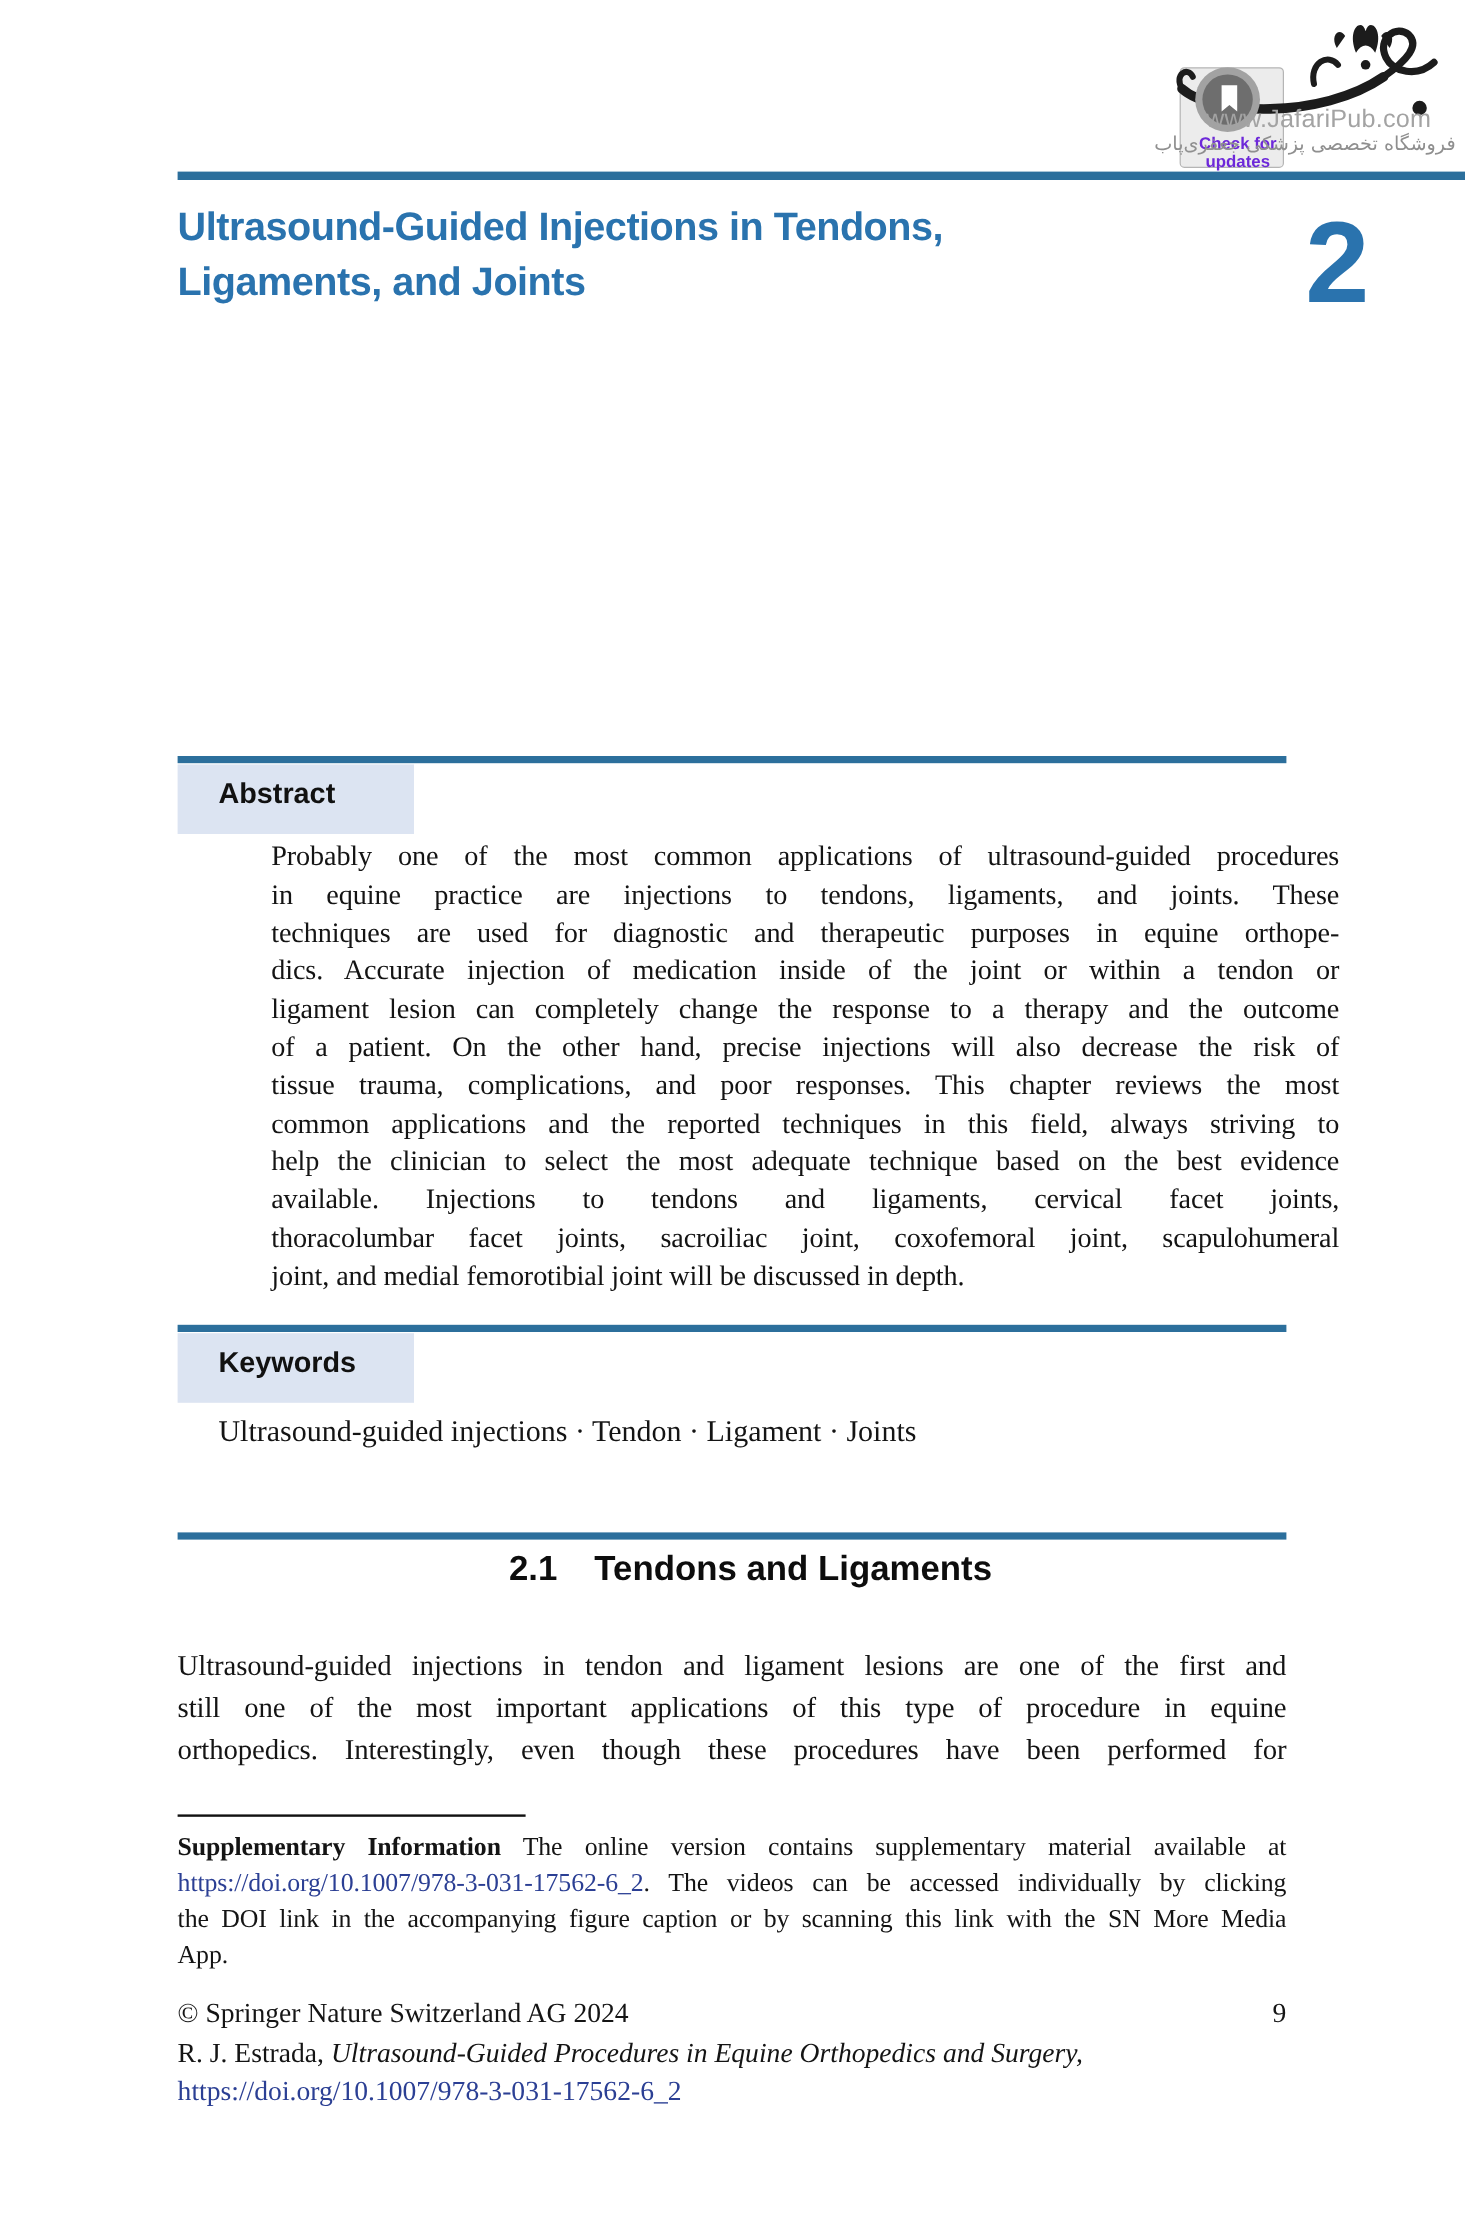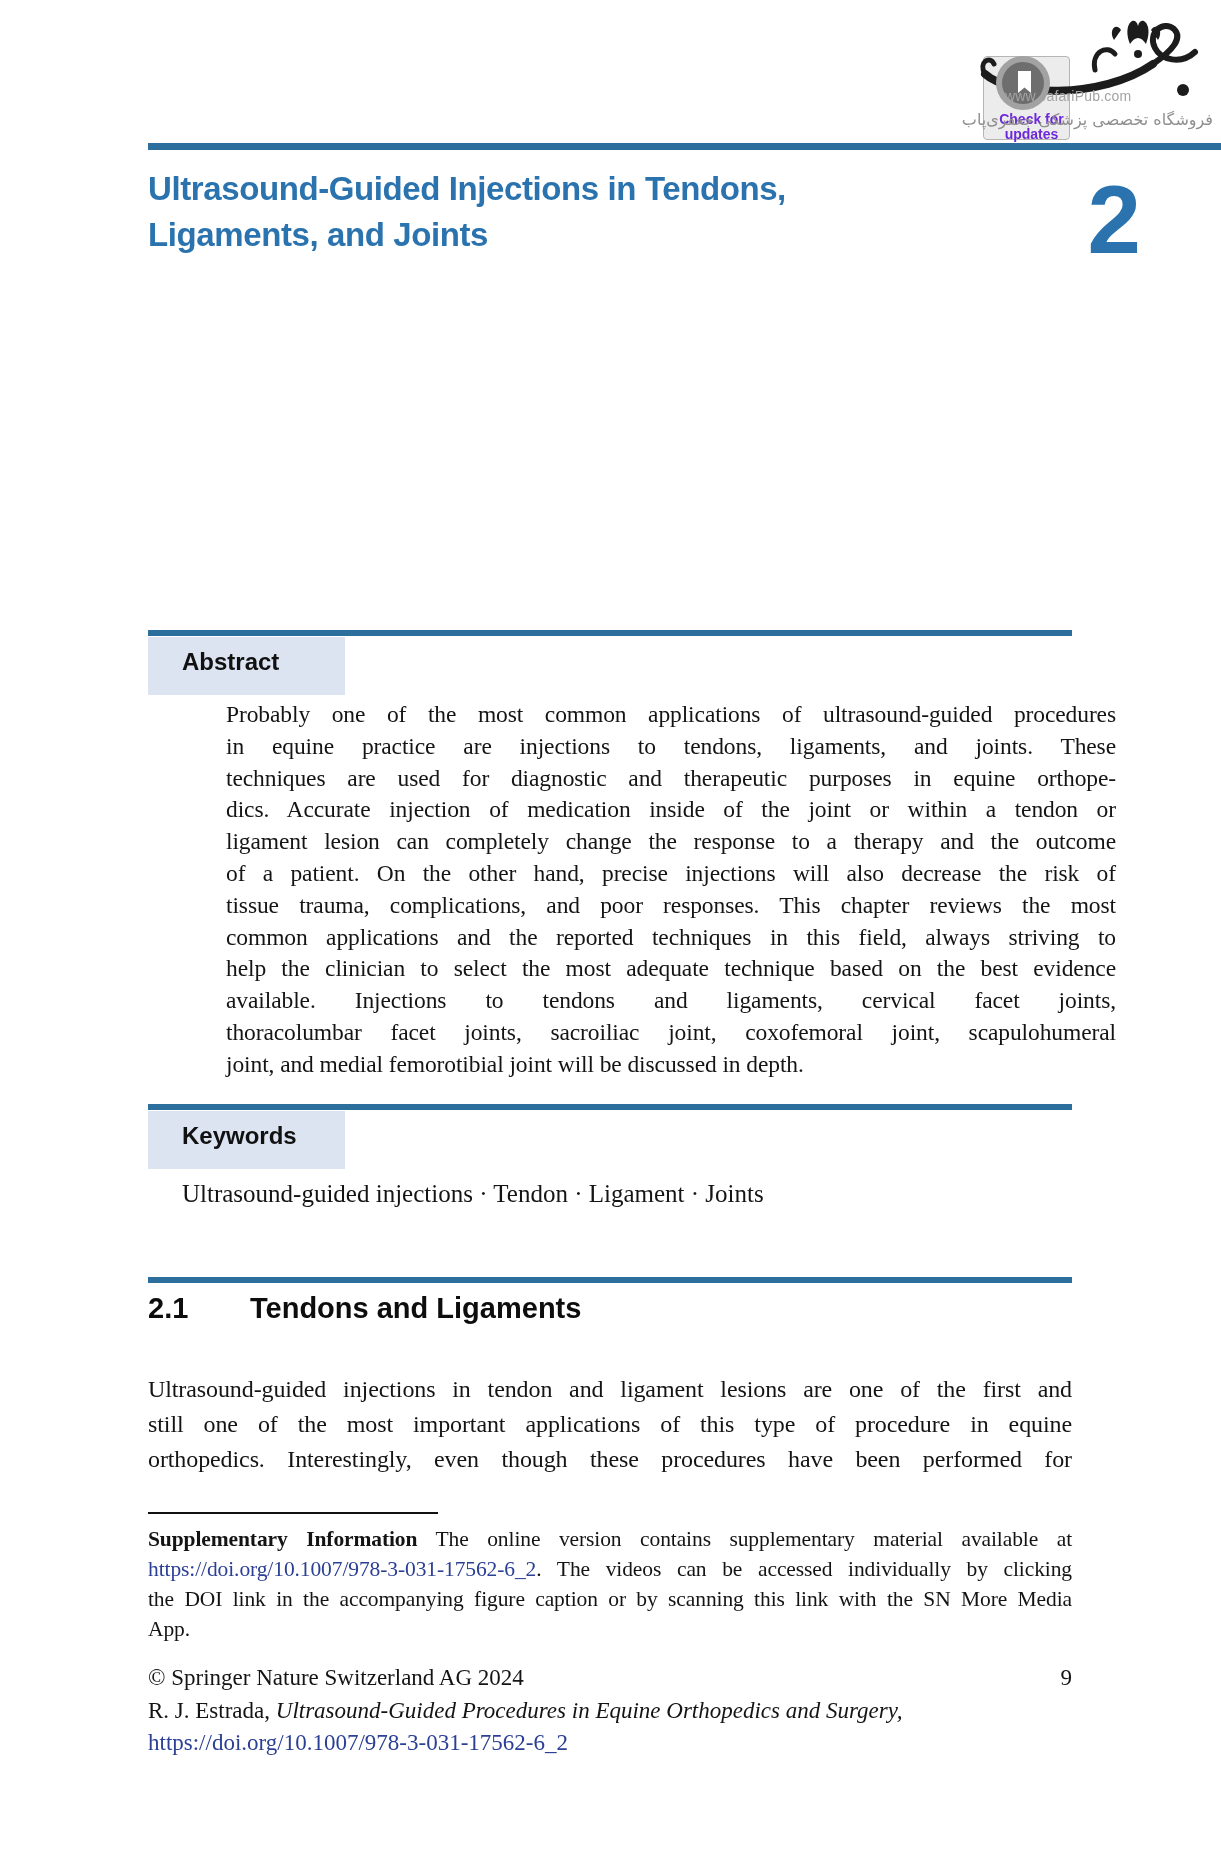--- a/index.html
+++ b/index.html
@@ -23,21 +23,21 @@
     left:983px;top:112px;width:97px;
     text-align:center;
     font-family:"Liberation Sans", sans-serif;
     font-weight:bold;font-size:14px;line-height:15px;color:#6d28d9;
   }
   .logo-svg{left:975px;top:10px;width:235px;height:100px;}
   .mark-circle{left:995px;top:55px;width:56px;height:56px;}
   .site-url{
     left:1005px;top:88px;width:160px;
     font-family:"Liberation Sans", sans-serif;
-    font-size:14px;color:#a3a3a3;letter-spacing:.2px;
+    font-size:21px;color:#a3a3a3;letter-spacing:.2px;
   }
   .persian{
     right:8px;top:110px;width:260px;
     direction:rtl;text-align:right;
     font-family:"DejaVu Sans", sans-serif;
     font-size:16px;color:#8f8f8f;
   }
 
   
   .rule{background:#2c6f9c;}
@@ -82,21 +82,21 @@
     left:182px;top:699px;width:890px;
     font-size:23.5px;line-height:31.8px;letter-spacing:-0.1px;margin-left:44px;
   }
   .keywords-text{
     left:182px;top:1180px;width:890px;
     font-size:25px;
   }
   .section-head{
     left:148px;top:1292px;width:924px;
     font-family:"Liberation Sans", sans-serif;
-    font-weight:bold;font-size:29px;color:#0d0d0d;
+    font-weight:bold;font-size:29px;color:#0d0d0d;text-align:center;
   }
   .section-head .num{display:inline-block;width:102px;}
   .body-par{
     left:148px;top:1372px;width:924px;
     font-size:24px;line-height:35px;letter-spacing:-0.1px;
   }
 
   
   .footnote-sep{left:148px;top:1512px;width:290px;height:2px;background:#111;}
   .footnote{

